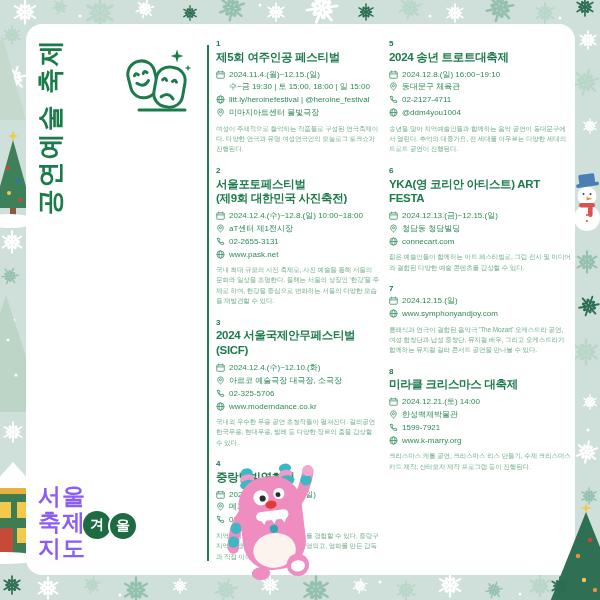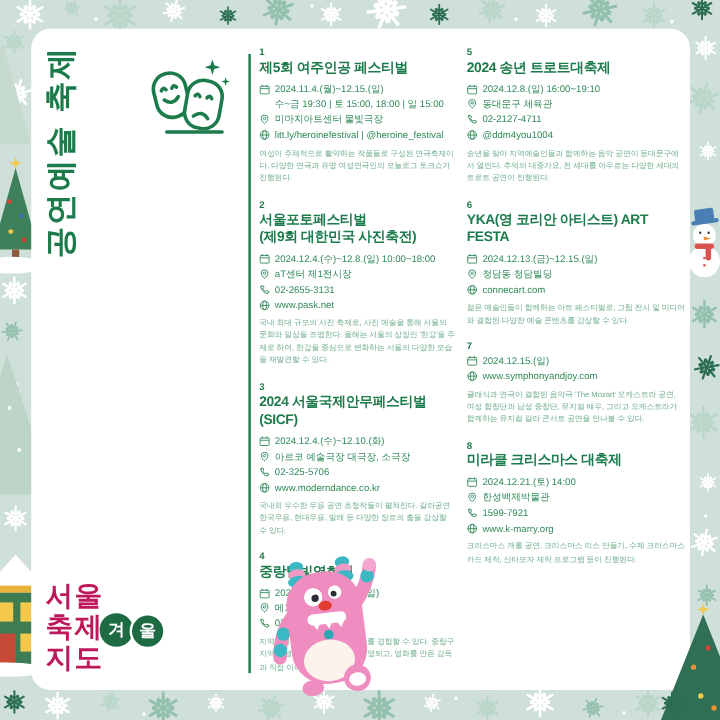--- a/index.html
+++ b/index.html
@@ -24,21 +24,21 @@
   .ev{margin-bottom:12px;}
   .ev-num{font-size:8px;font-weight:bold;color:#1c7b4b;line-height:1.1;}
   .ev-title{font-size:11.5px;font-weight:bold;color:#1c7b4b;margin:1px 0 5px;line-height:1.28;
     letter-spacing:-0.3px;white-space:pre-line;}
   .m{display:flex;align-items:flex-start;gap:4px;font-size:8px;color:#2f8a58;margin:2.5px 0;line-height:1.3;}
   .m svg{width:9px;height:9px;flex:none;margin-top:0;color:#2f8a58;}
   .m.indent{padding-left:13px;}
   .desc{font-size:6.5px;color:#6fae8b;line-height:1.6;margin:5px 0 0;letter-spacing:-0.1px;}
 
   .logo{position:absolute;left:12px;top:460px;width:130px;height:110px;}
-  .logo-text div{font-size:23px;font-weight:bold;color:#be185d;line-height:1.12;letter-spacing:1px;}
+  .logo-text div{font-size:23px;font-weight:bold;color:#8b5cf6;line-height:1.12;letter-spacing:1px;}
   .badges{position:absolute;left:45px;top:27px;display:flex;}
   .badge{width:28px;height:28px;border-radius:50%;background:#1e6b43;color:#fff;font-size:14px;font-weight:bold;
     display:flex;align-items:center;justify-content:center;}
   .badge.b2{margin-left:-3px;border:2px solid #fff;width:26px;height:26px;}
 
   .monster{position:absolute;left:184px;top:426px;width:122px;height:132px;}
 </style>
 </head>
 <body>
 
@@ -210,35 +210,35 @@
               </g>
             </svg>
             <span>2024.11.4.(월)~12.15.(일)</span>
           </div>
         <div class="m indent">
             <span>수~금 19:30 | 토 15:00, 18:00 | 일 15:00</span>
           </div>
         <div class="m">
             <svg viewBox="0 0 12 12">
               <g fill="none" stroke="currentColor" stroke-width="1">
+                <circle cx="6" cy="6" r="4.8"></circle>
+                <ellipse cx="6" cy="6" rx="2.2" ry="4.8"></ellipse>
+                <line x1="1.2" y1="6" x2="10.8" y2="6"></line>
+              </g>
+            </svg>
+            <span>litt.ly/heroinefestival | @heroine_festival</span>
+          </div>
+        <div class="m">
+            <svg viewBox="0 0 12 12">
+              <g fill="none" stroke="currentColor" stroke-width="1">
                 <path d="M6 1.2 a3.8 3.8 0 0 1 3.8 3.8 c0 2.6 -3.8 5.8 -3.8 5.8 s-3.8 -3.2 -3.8 -5.8 A3.8 3.8 0 0 1 6 1.2 Z"></path>
                 <circle cx="6" cy="5" r="1.4"></circle>
               </g>
             </svg>
             <span>미마지아트센터 물빛극장</span>
-          </div>
-        <div class="m">
-            <svg viewBox="0 0 12 12">
-              <g fill="none" stroke="currentColor" stroke-width="1">
-                <circle cx="6" cy="6" r="4.8"></circle>
-                <ellipse cx="6" cy="6" rx="2.2" ry="4.8"></ellipse>
-                <line x1="1.2" y1="6" x2="10.8" y2="6"></line>
-              </g>
-            </svg>
-            <span>litt.ly/heroinefestival | @heroine_festival</span>
           </div>
         <p class="desc">여성이 주체적으로 활약하는 작품들로 구성된 연극축제이다. 다양한 연극과 유명 여성연극인의 모놀로그 토크쇼가 진행된다.</p>
       </div>
 
       <div class="ev">
         <div class="ev-num">2</div>
         <h3 class="ev-title">서울포토페스티벌
 (제9회 대한민국 사진축전)</h3>
         <div class="m">
             <svg viewBox="0 0 12 12">

